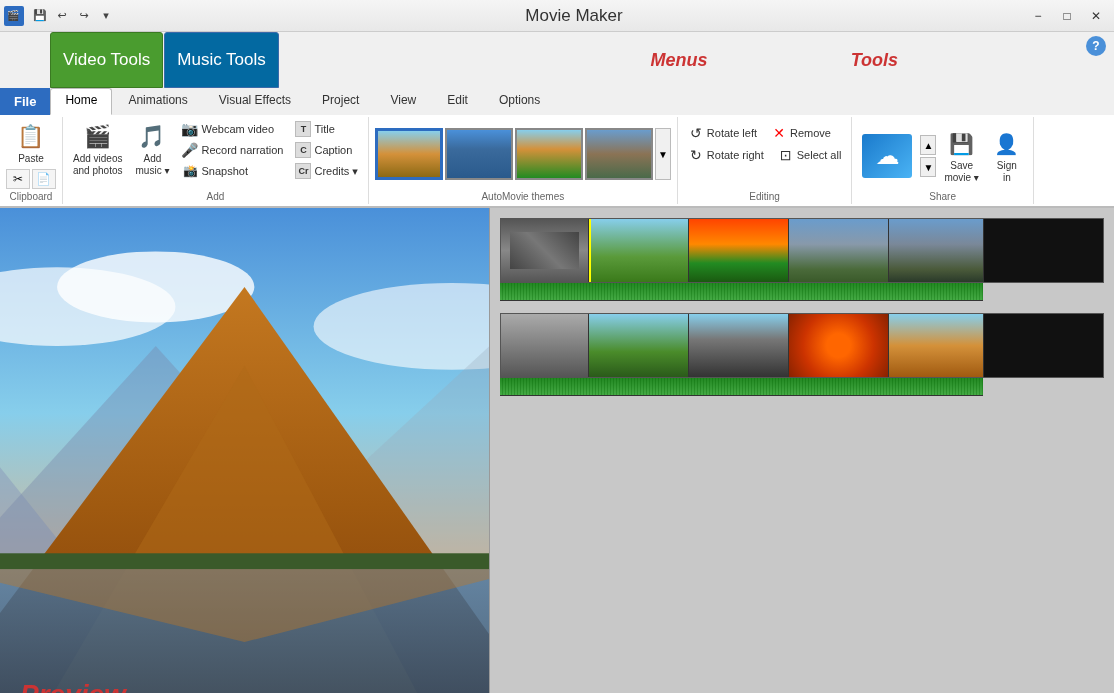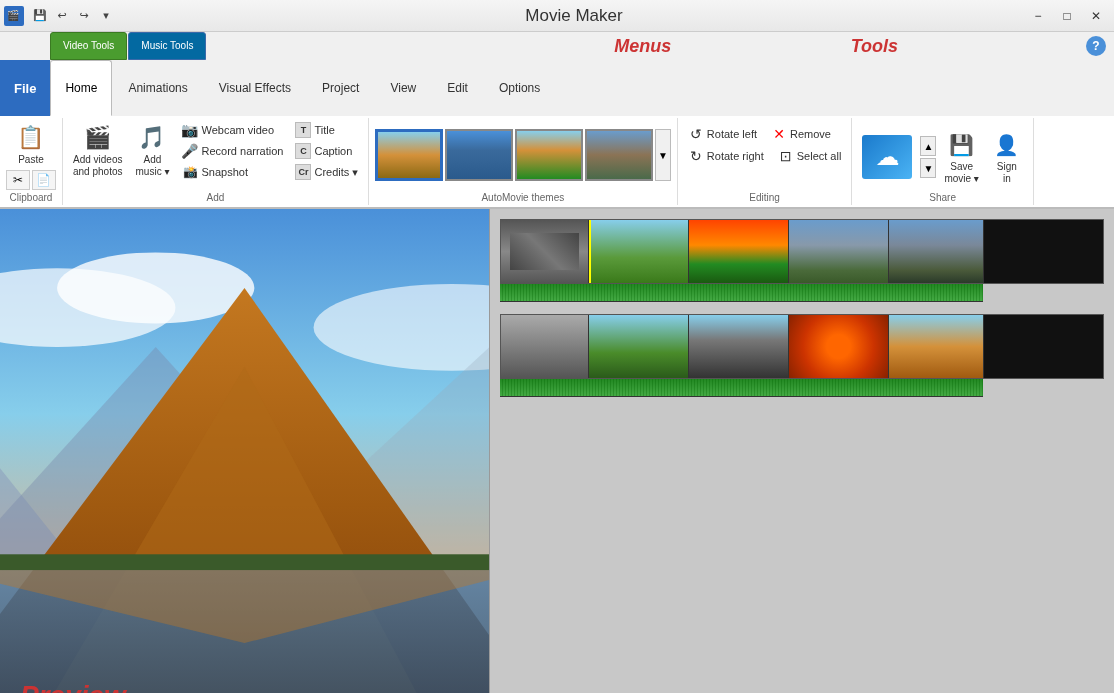--- a/index.html
+++ b/index.html
@@ -27,21 +27,21 @@
       font-size: 17px;
       color: #333;
     }
     #title-bar .win-controls { display: flex; gap: 1px; }
     #title-bar .win-controls span {
       width: 28px; height: 20px;
       display: flex; align-items: center; justify-content: center;
       font-size: 12px; cursor: pointer; color: #333;
     }
     .ribbon-tab {
-      padding: 20px 14px;
+      padding: 4px 14px;
       font-size: 12px;
       cursor: pointer;
       border: 1px solid transparent;
       margin-right: 1px;
       color: #333;
       background: transparent;
       border-radius: 3px 3px 0 0;
     }
     .ribbon-tab.active {
       background: white;
@@ -54,22 +54,22 @@
       background: #4a9c2f;
       color: white;
       border-color: #3a7a22;
     }
     .ribbon-tab.music-tools {
       background: #0369a1;
       color: white;
       border-color: #3a6aaa;
     }
     .ribbon-tab.video-tools, .ribbon-tab.music-tools {
-      font-size: 10px;
-      padding: 7px 12px;
+      font-size: 17px;
+      padding: 17px 12px;
     }
 
     
     #ribbon {
       background: white;
       border-bottom: 2px solid #bbb;
       display: flex;
       align-items: stretch;
       min-height: 90px;
       padding: 2px 0;

